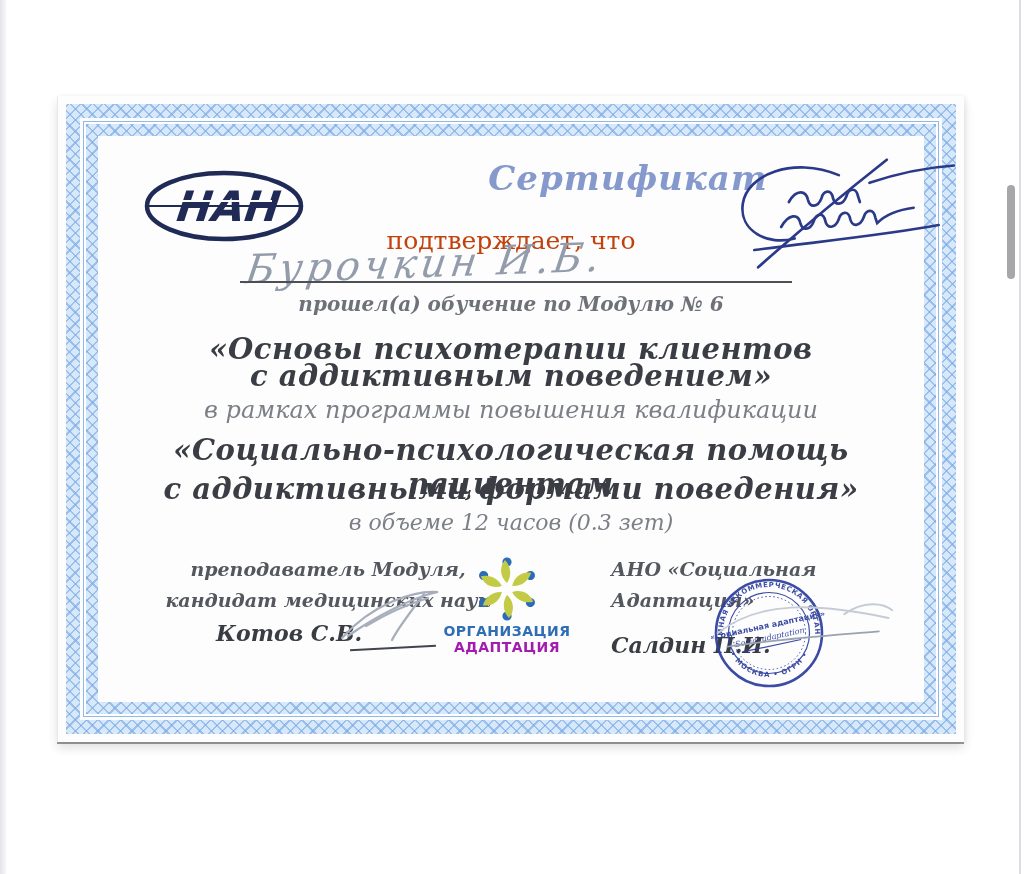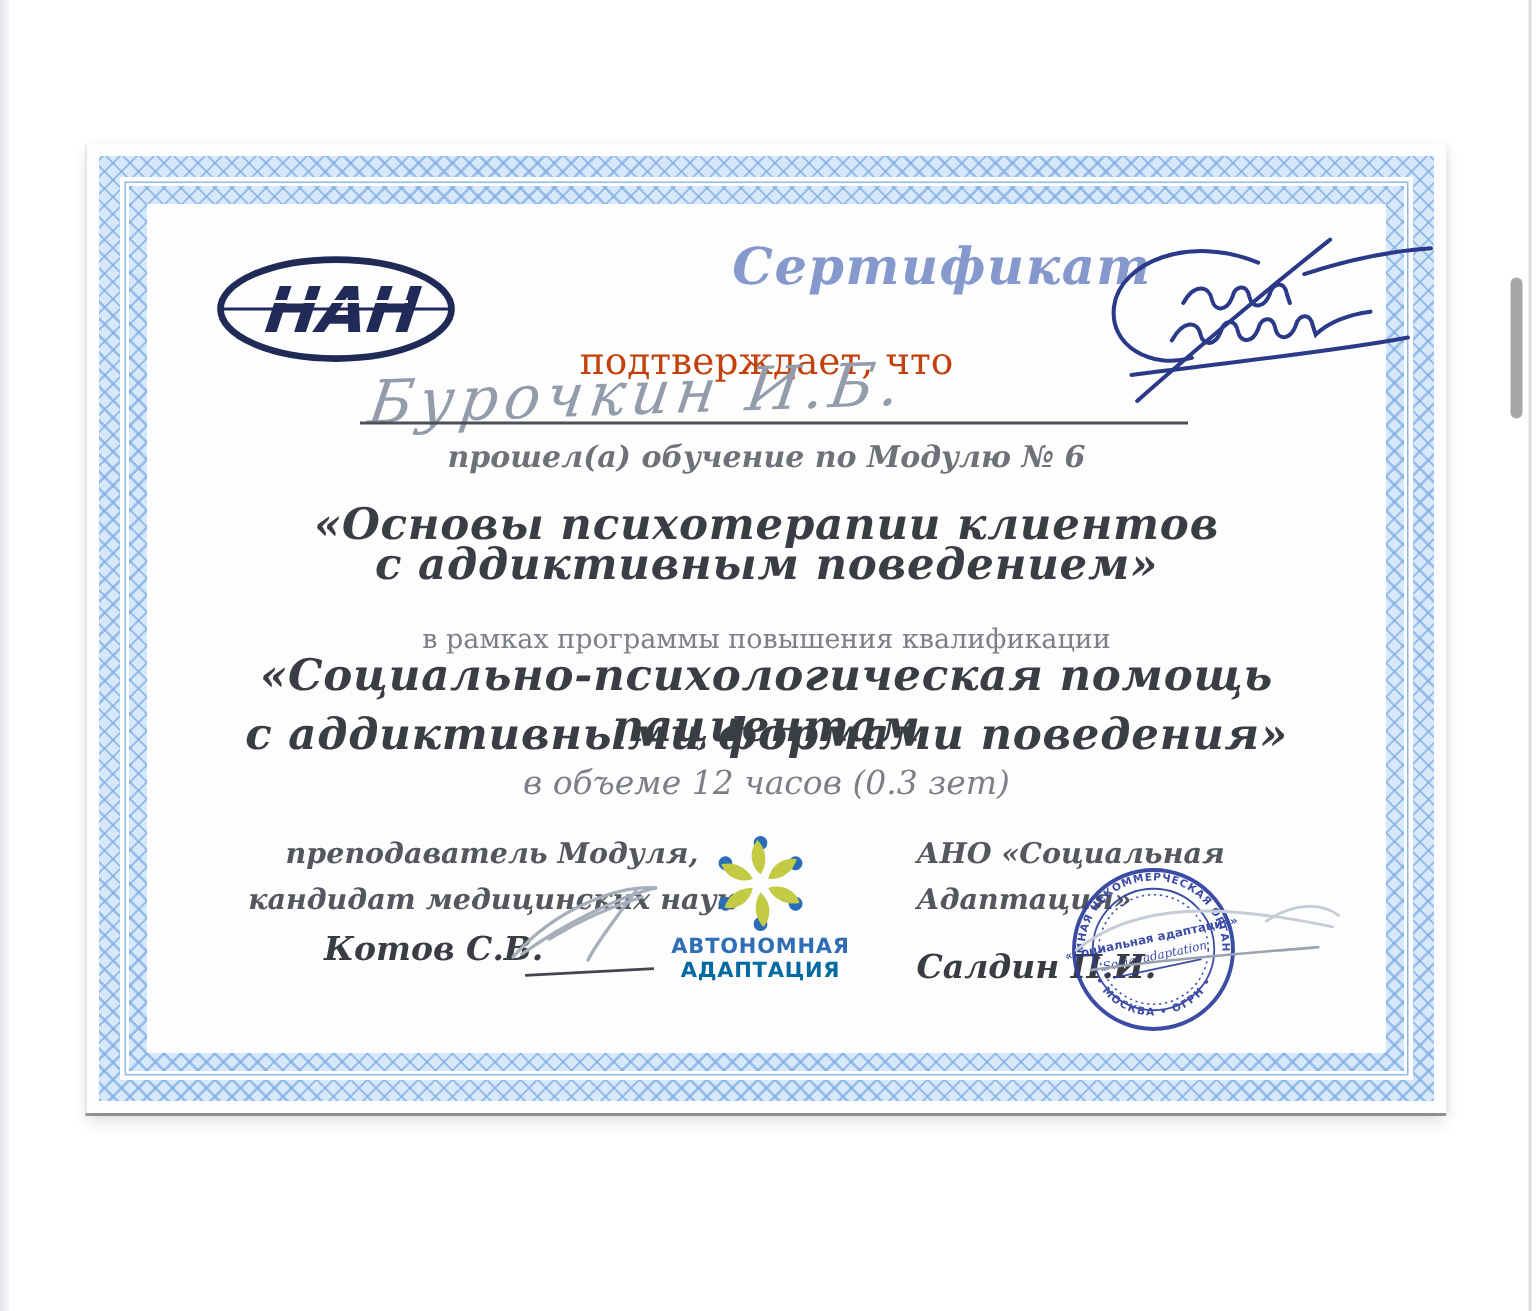--- a/index.html
+++ b/index.html
@@ -34,36 +34,36 @@
   .title{left:300px;top:62px;width:540px;text-align:center;
     font-style:italic;font-weight:bold;font-size:34px;letter-spacing:1px;color:#8599cd;}
   .subtitle{top:130px;font-size:25px;color:#c2410c;}
   .recipient{left:188px;top:144px;font-style:italic;font-size:40px;letter-spacing:4px;
     color:#939cab;transform:rotate(-2deg) skewX(-10deg);}
   .name-underline{left:182px;top:185px;width:552px;border-top:2px solid #4c5056;}
   .training-line{top:196px;font-style:italic;font-weight:bold;font-size:20px;color:#6e7278;}
   .big{font-style:italic;font-weight:bold;font-size:29px;color:#3a3d43;letter-spacing:0.5px;}
   .course-line1{top:236px;font-style:italic;}
   .course-line2{top:263px;}
-  .program-intro{top:320px;font-size:18px;color:#7c8086;}
+  .program-intro{top:300px;font-style:italic;font-size:24px;color:#7c8086;}
   .program-line1{top:337px;}
   .program-line2{top:376px;}
   .volume-line{top:414px;font-style:italic;font-size:22px;color:#7c8086;}
   .role-block{position:absolute;font-style:italic;font-weight:bold;font-size:19px;
     color:#54585e;line-height:31px;}
   .teacher-block{left:95px;top:458px;width:350px;text-align:center;}
   .director-block{left:553px;top:458px;width:335px;text-align:left;}
   .person-name{position:absolute;font-style:italic;font-weight:bold;font-size:22px;color:#393c42;}
   .teacher-name{left:158px;top:524px;}
   .director-name{left:553px;top:536px;}
   .kotov-underline{left:292px;top:551px;width:86px;border-top:2px solid #41454c;transform:rotate(-3deg);}
   .org-text{position:absolute;left:364px;width:170px;text-align:center;
     font-family:"DejaVu Sans",sans-serif;font-weight:bold;font-size:14px;letter-spacing:0.5px;}
   .org-text1{top:527px;color:#2f6db5;}
-  .org-text2{top:543px;color:#0369a1;}
+  .org-text2{top:543px;color:#a21caf;}
   .stamp-wrap{left:653px;top:479px;width:116px;height:116px;opacity:.93;z-index:5;}
   .saldin-sig{left:638px;top:497px;z-index:6;}
 </style>
 </head>
 <body>
 
 <div class="screen-edge-left"></div>
 <div class="screen-edge-right"></div>
 <div class="scrollbar-thumb"></div>
 
@@ -151,21 +151,21 @@
         <g transform="rotate(240,50,37)">
           <circle cx="50" cy="10" r="4.6" fill="#2b6cb8"></circle>
           <path d="M50,31 C43,25 42,15 48,8 C54,14 55,24 50,31" fill="#c3cb45"></path>
         </g>
         <g transform="rotate(300,50,37)">
           <circle cx="50" cy="10" r="4.6" fill="#2b6cb8"></circle>
           <path d="M50,31 C43,25 42,15 48,8 C54,14 55,24 50,31" fill="#c3cb45"></path>
         </g>
       </g>
     </svg>
-    <div class="org-text org-text1">АВТОНОМНАЯ</div>
+    <div class="org-text org-text1">ОРГАНИЗАЦИЯ</div>
     <div class="org-text org-text2">АДАПТАЦИЯ</div>
 
     <div class="role-block director-block">
       <div>АНО «Социальная Адаптация»</div>
     </div>
     <div class="person-name director-name">Салдин П.И.</div>
 
     <svg class="abs stamp-wrap" viewBox="0 0 116 116">
       <defs>
         <path id="arcTop" d="M 12,58 A 46,46 0 1 1 104,58"></path>

